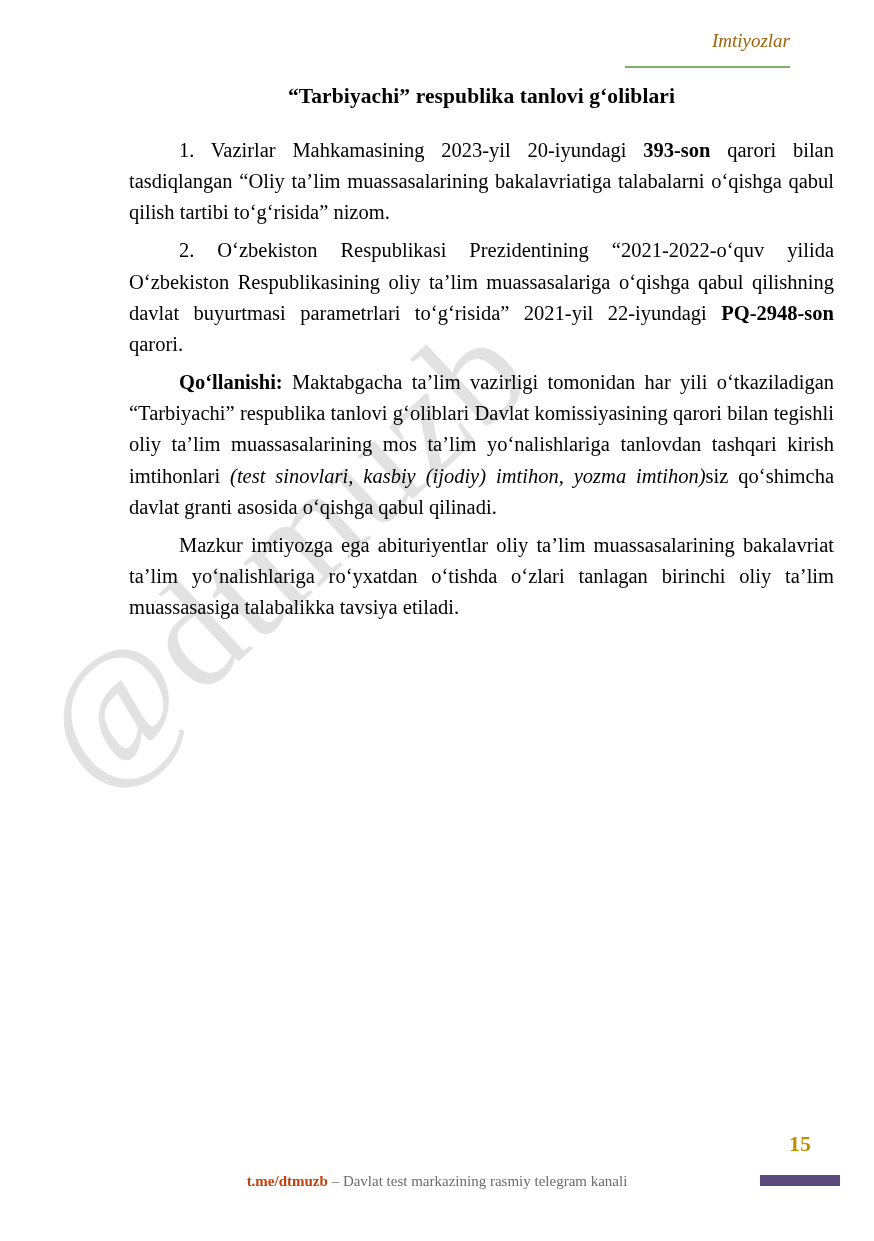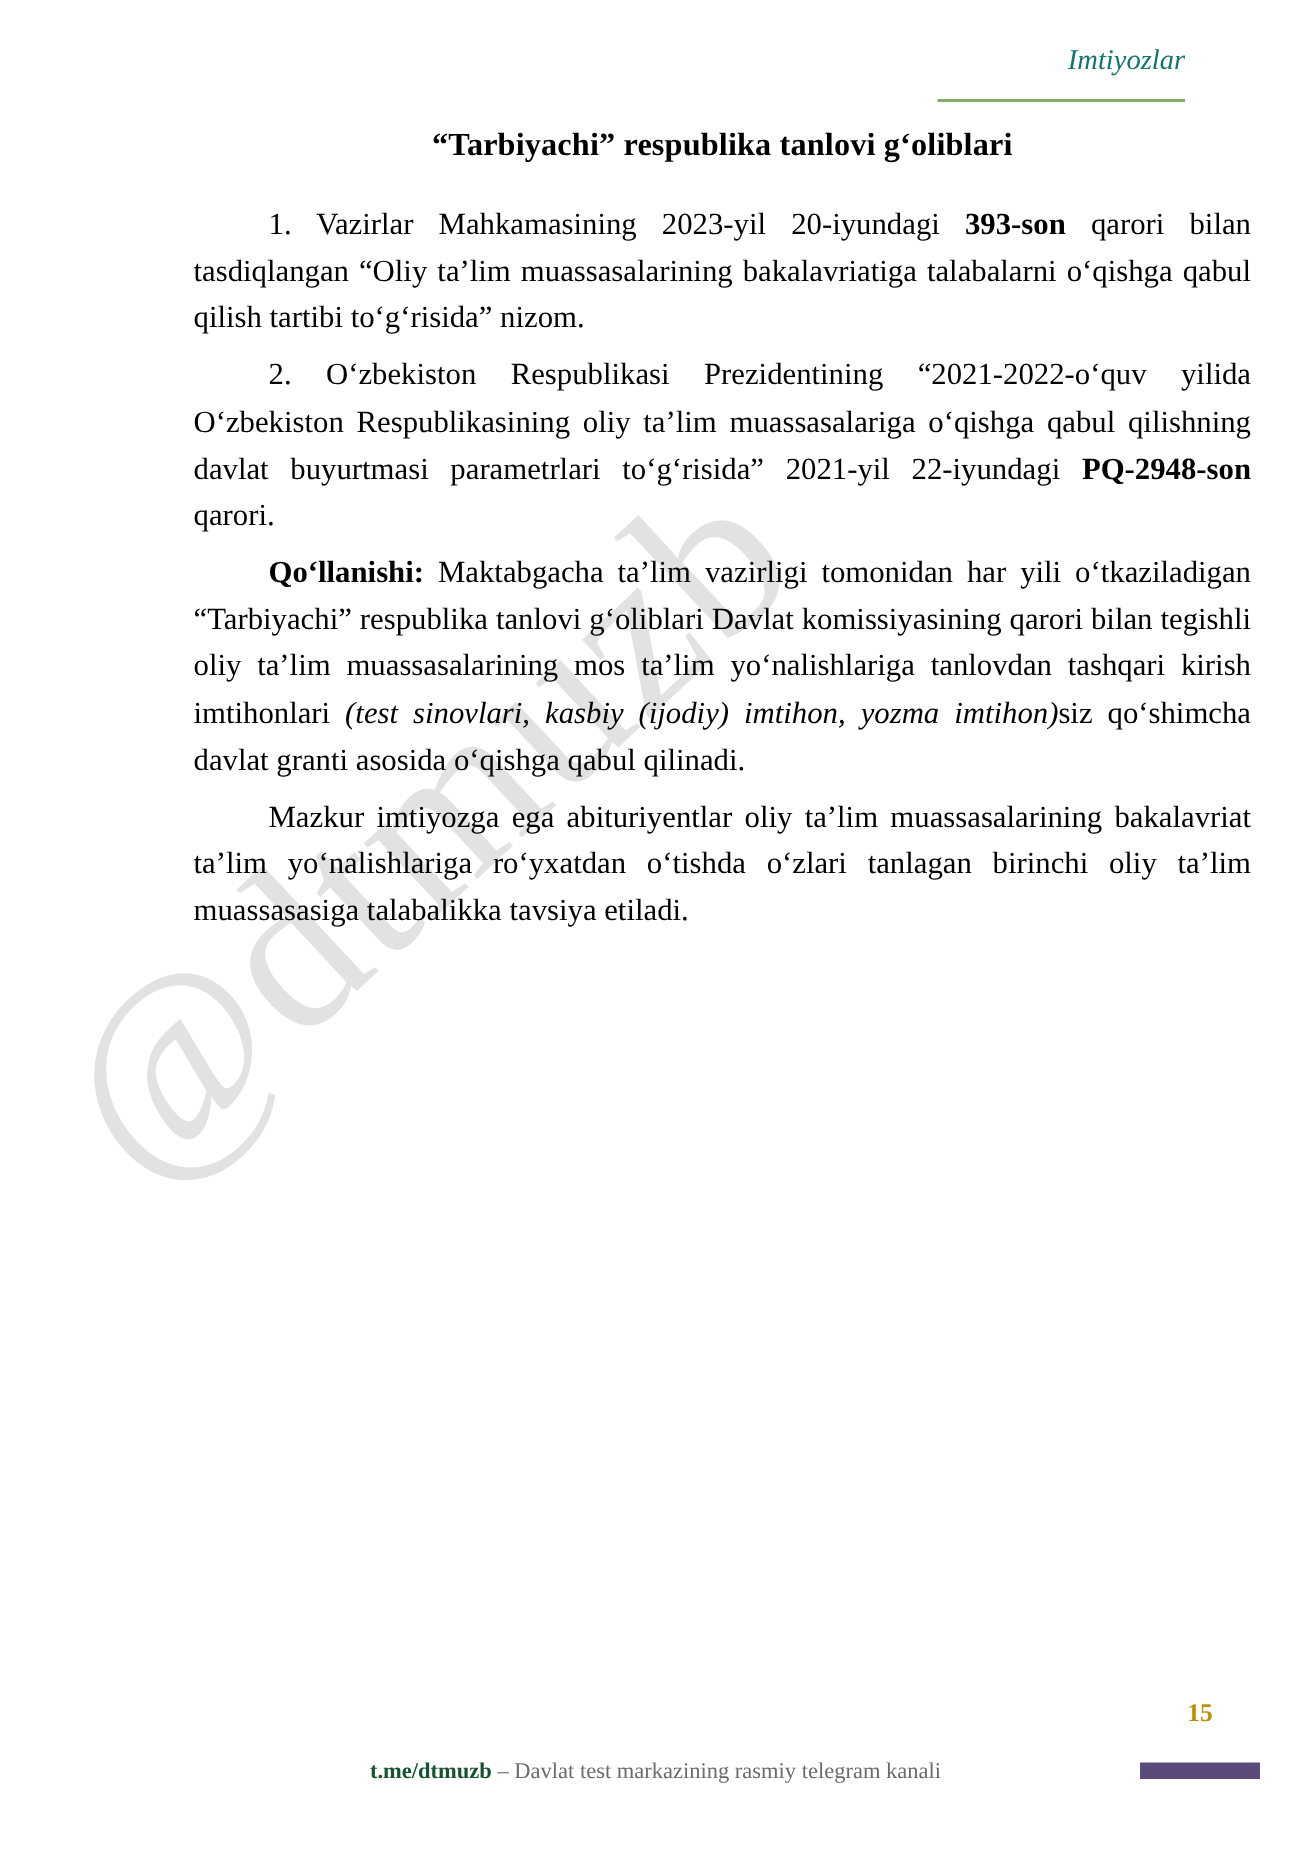--- a/index.html
+++ b/index.html
@@ -51,21 +51,21 @@
     top: 30px;
     width: 874px;
     z-index: 2;
   }
   .header-title {
     position: absolute;
     right: 84px;
     top: 0;
     font-style: italic;
     font-size: 19px;
-    color: #0f766e;
+    color: #a16207;
     white-space: nowrap;
   }
   .header-rule {
     position: absolute;
     left: 625px;
     top: 36px;
     width: 165px;
     height: 2px;
     background: #7fb06a;
   }
@@ -113,30 +113,30 @@
     position: absolute;
     left: 0;
     top: 42px;
     width: 874px;
     text-align: center;
     font-size: 15px;
     color: #6b6b6b;
     white-space: nowrap;
   }
   .footer-link {
-    color: #14532d;
+    color: #c2410c;
     font-weight: bold;
   }
   .page-number {
     position: absolute;
     right: 44px;
     top: 2px;
     width: 60px;
     text-align: center;
-    font-size: 17px;
+    font-size: 22px;
     font-weight: bold;
     color: #bf9000;
     line-height: 1;
   }
   .page-number-bar {
     position: absolute;
     right: 34px;
     top: 44px;
     width: 80px;
     height: 11px;

